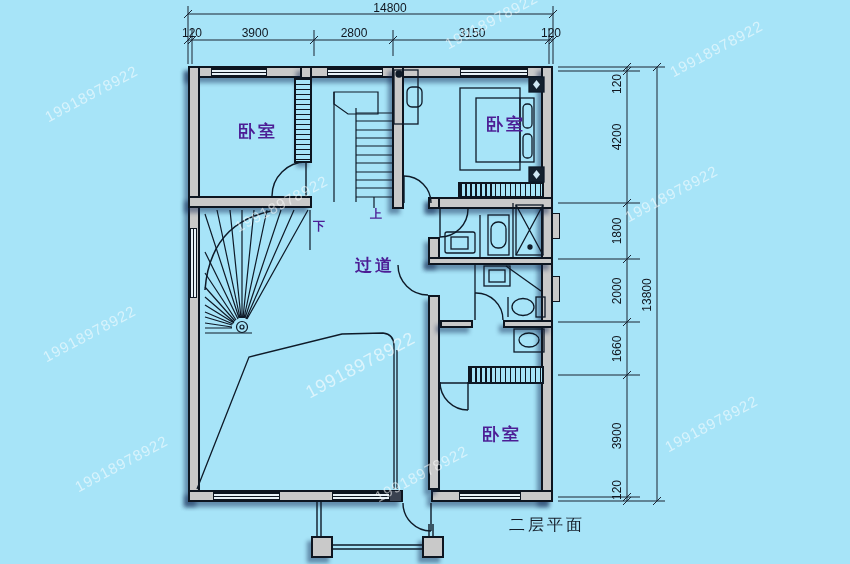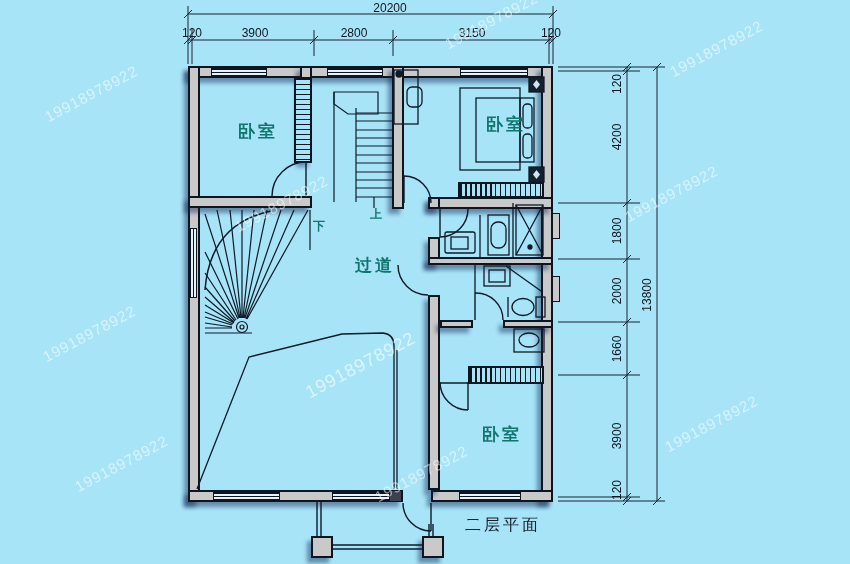--- a/index.html
+++ b/index.html
@@ -11,30 +11,30 @@
         background:repeating-linear-gradient(180deg,#0d1520 0 1px,#e8f2f8 1px 3px);}
   .winv{position:absolute;width:8px;border:1px solid #0d1520;box-sizing:border-box;z-index:2;
         background:repeating-linear-gradient(90deg,#0d1520 0 1px,#e8f2f8 1px 3px);}
   .robeh{position:absolute;border:2px solid #0d1520;box-sizing:border-box;z-index:2;
         background:repeating-linear-gradient(90deg,#0d1520 0 1.5px,#a7e4f8 1.5px 5px);}
   .robev{position:absolute;border:2px solid #0d1520;box-sizing:border-box;z-index:2;
         background:repeating-linear-gradient(180deg,#0d1520 0 1.5px,#a7e4f8 1.5px 5px);}
   .bump{position:absolute;background:#c9c9c9;border:1px solid #0d1520;box-sizing:border-box;z-index:2;}
   .pier{position:absolute;background:#3a4250;border:1px solid #0d1520;box-sizing:border-box;z-index:2;}
   svg.lines{position:absolute;left:0;top:0;z-index:3;}
-  .roomlbl{position:absolute;z-index:4;font-size:17px;font-weight:600;letter-spacing:3px;color:#0f766e;
+  .roomlbl{position:absolute;z-index:4;font-size:17px;font-weight:600;letter-spacing:3px;color:#4c1d95;
            transform:translate(-50%,-50%);white-space:nowrap;}
   .small{font-size:12px;letter-spacing:0;}
   .dim{position:absolute;z-index:4;font-size:12px;color:#10161f;text-align:center;white-space:nowrap;}
   .dimv{position:absolute;z-index:4;font-size:12px;color:#10161f;text-align:center;width:60px;
         transform:rotate(-90deg);white-space:nowrap;}
   .wm{position:absolute;z-index:5;color:rgba(255,255,255,0.55);font-size:15px;letter-spacing:1px;
       transform:rotate(-28deg);white-space:nowrap;pointer-events:none;}
   .title{position:absolute;z-index:4;font-size:16px;letter-spacing:3px;color:#141c28;
-         font-family:"Liberation Serif",serif;transform:translate(-50%,-50%);white-space:nowrap;}
+         font-family:"Liberation Serif",serif;transform:translate(-50%,-50%);white-space:nowrap;margin-left:44px;}
 </style>
 </head>
 <body>
 
 <div id="stage">
 
   <div class="wall" style="left:188px;top:66px;width:365px;height:12px"></div>
   <div class="wall" style="left:188px;top:66px;width:12px;height:436px"></div>
   <div class="wall" style="left:541px;top:66px;width:12px;height:436px"></div>
   <div class="wall" style="left:188px;top:490px;width:215px;height:12px"></div>
@@ -177,21 +177,21 @@
   </svg>
 
   <div class="roomlbl" style="left:258px;top:131px">卧室</div>
   <div class="roomlbl" style="left:506px;top:124px">卧室</div>
   <div class="roomlbl" style="left:502px;top:434px">卧室</div>
   <div class="roomlbl" style="left:375px;top:265px">过道</div>
   <div class="roomlbl small" style="left:376px;top:214px">上</div>
   <div class="roomlbl small" style="left:319px;top:226px">下</div>
   <div class="title" style="left:503px;top:525px">二层平面</div>
 
-  <div class="dim" style="left:355px;top:1px;width:70px">20200</div>
+  <div class="dim" style="left:355px;top:1px;width:70px">14800</div>
   <div class="dim" style="left:172px;top:26px;width:40px">120</div>
   <div class="dim" style="left:225px;top:26px;width:60px">3900</div>
   <div class="dim" style="left:324px;top:26px;width:60px">2800</div>
   <div class="dim" style="left:442px;top:26px;width:60px">3150</div>
   <div class="dim" style="left:531px;top:26px;width:40px">120</div>
 
   <div class="dimv" style="left:587px;top:77px">120</div>
   <div class="dimv" style="left:587px;top:130px">4200</div>
   <div class="dimv" style="left:587px;top:224px">1800</div>
   <div class="dimv" style="left:587px;top:284px">2000</div>

